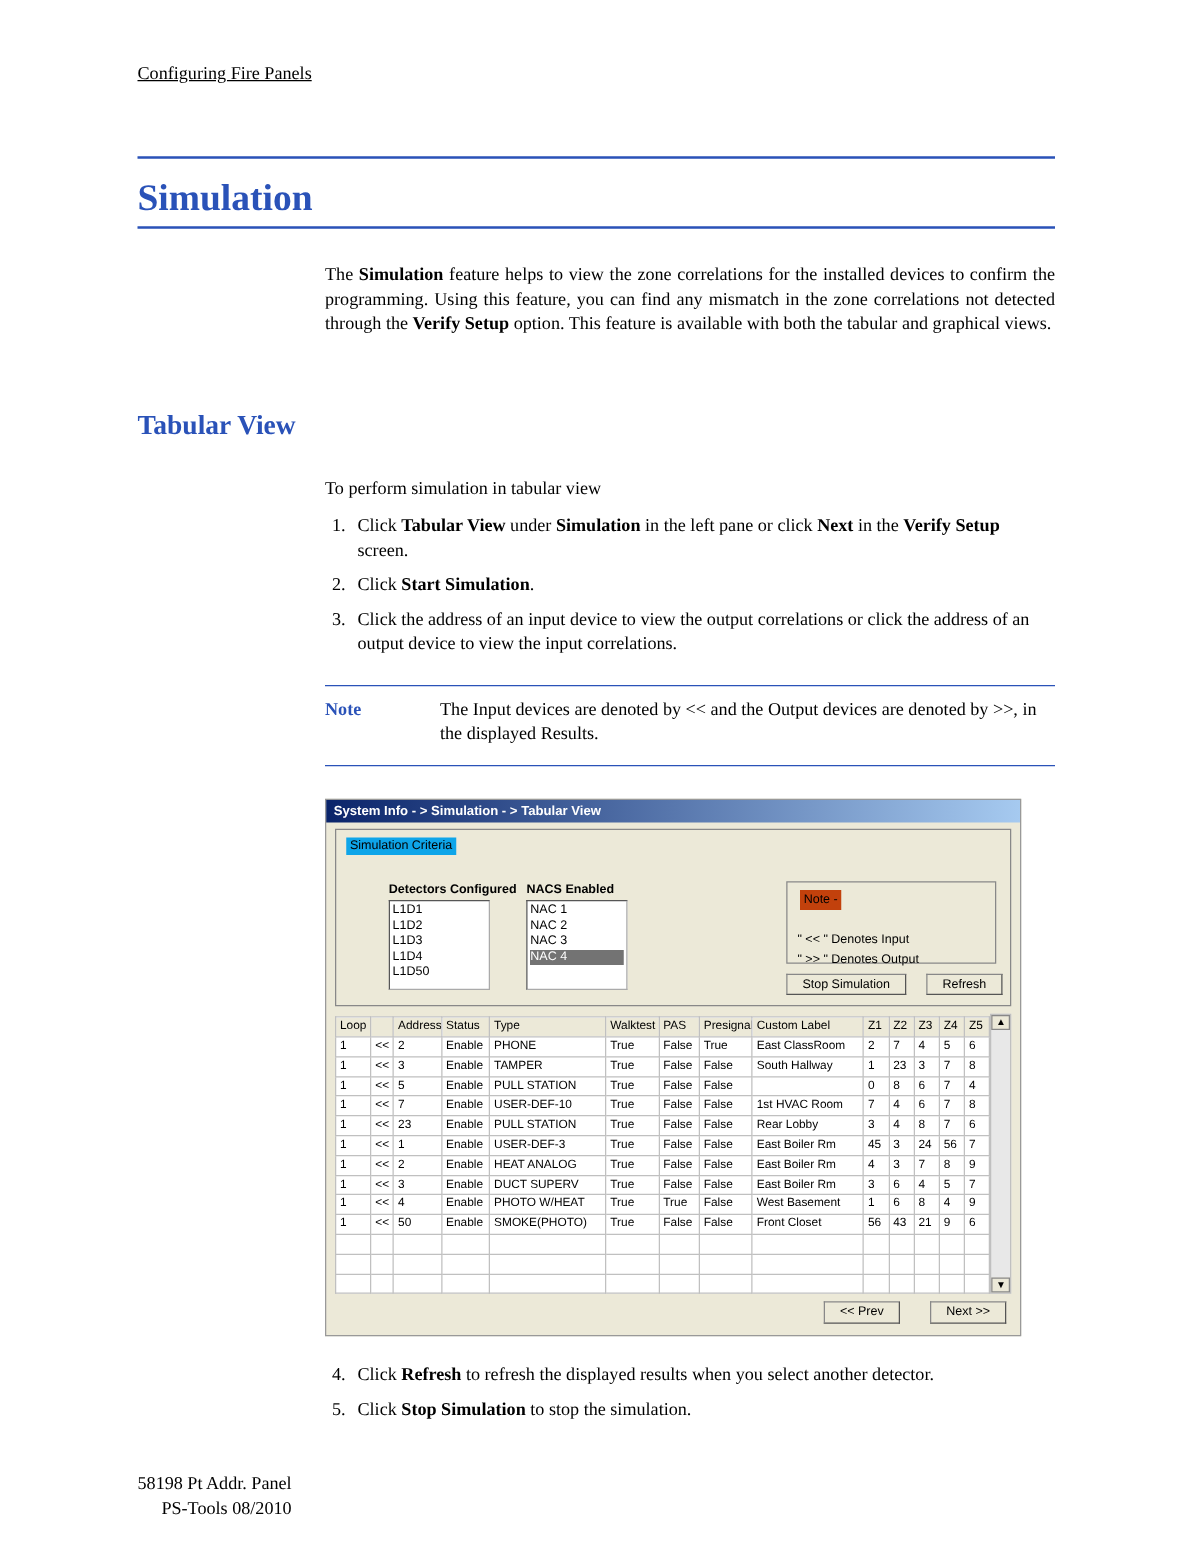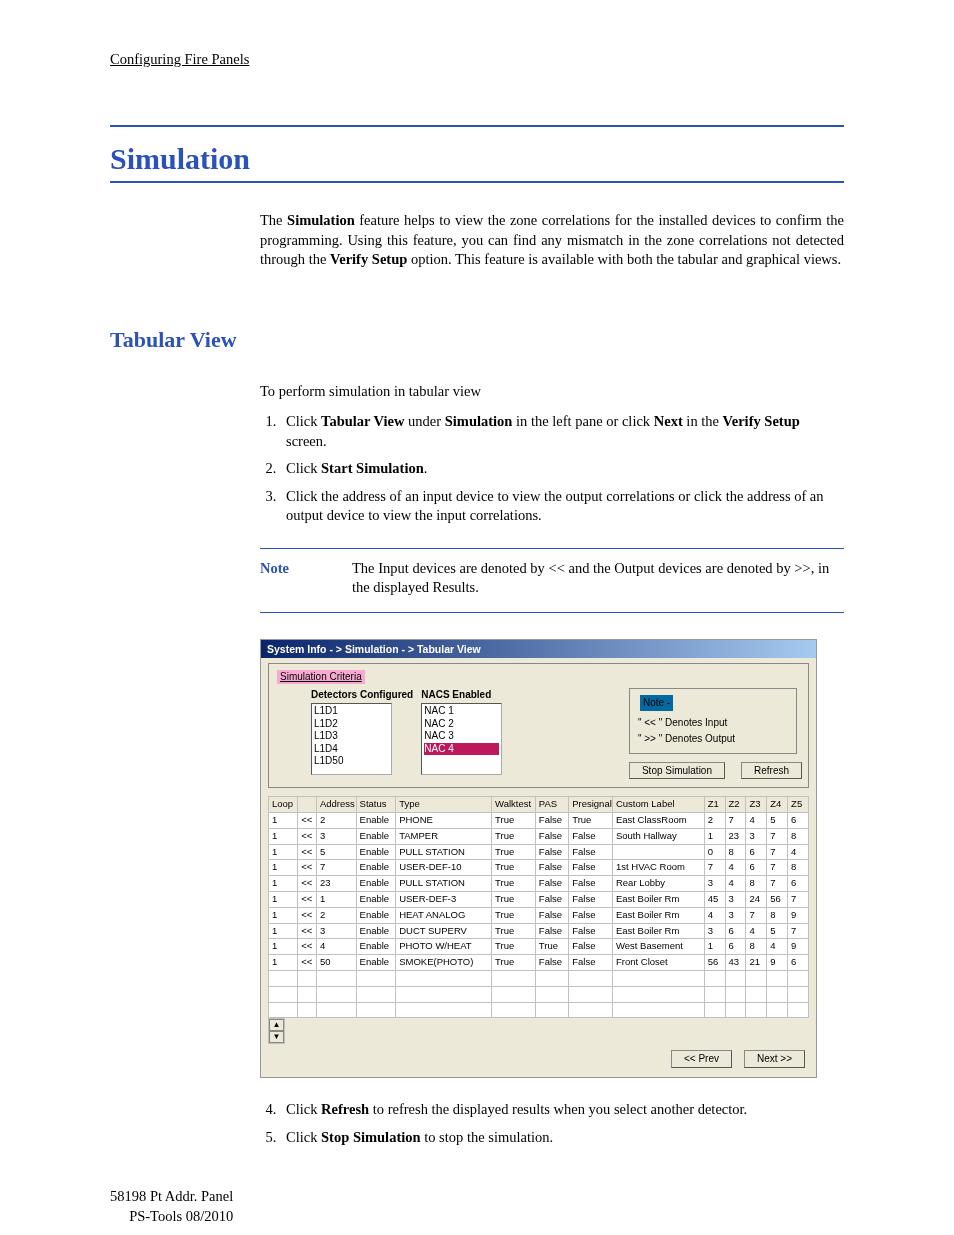--- a/index.html
+++ b/index.html
@@ -91,61 +91,60 @@
     font-size: 10.5px;
   }
   .app-body { padding: 5px 7px 7px 7px; }
   .criteria-fieldset {
     border: 1px solid #888;
     padding: 6px 6px 8px 6px;
     margin-bottom: 6px;
   }
   .criteria-title {
     font-size: 10px;
-    margin: -12px 0 4px 2px;
-    background: #f9a8d4;
+    margin: -12px 0 21px 2px;
+    background: #0ea5e9;
     display: inline-block;
     padding: 0 3px;
-    text-decoration: underline;
   }
   .criteria-row { display: flex; gap: 8px; padding-left: 36px; }
   .crit-col { flex: 0 0 auto; }
   .col-head {
     font-weight: bold;
     font-size: 10px;
     margin-bottom: 2px;
   }
   .listbox {
     background: #fff;
     border: 1px inset #aaa;
     font-size: 10px;
     padding: 1px 2px;
     line-height: 1.25;
     width: 75px;
     height: 68px;
     overflow: hidden;
   }
   .listbox .sel {
-    background: #be185d;
+    background: #737373;
     color: #fff;
     display: inline-block;
     width: 100%;
   }
   .note-fieldset {
     border: 1px solid #888;
     padding: 6px 8px 6px 8px;
     font-size: 10px;
     width: 150px;
     height: 52px;
     line-height: 1.6;
   }
   .note-fs-title {
     font-size: 10px;
-    margin: -12px 0 4px 2px;
-    background: #0369a1;
+    margin: -12px 0 16px 2px;
+    background: #c2410c;
     display: inline-block;
     padding: 0 3px;
   }
   .btnrow { margin-top: 8px; display:flex; gap:16px; justify-content: flex-start; }
   .winbtn {
     background: #ece9d8;
     border: 1px solid #888;
     border-right-color:#555;
     border-bottom-color:#555;
     padding: 1px 12px;
@@ -173,34 +172,34 @@
     border: 1px solid #c0c0c0;
     padding: 1px 3px;
     text-align: left;
     white-space: nowrap;
     overflow:hidden;
   }
   .grid th {
     background: #ece9d8;
     font-weight: normal;
   }
-  .grid-wrap { display:flex;flex-direction:column; }
+  .grid-wrap { display:flex; }
   .scrollbar {
     width:15px;
     background:#e8e8e8;
     border:1px solid #c0c0c0;
     display:flex;
     flex-direction:column;
     justify-content:space-between;
   }
   .scroll-arrow { background:#ece9d8; border:1px solid #888; font-size:8px; text-align:center; line-height:10px; }
   .nav-row {
     display:flex;
     justify-content: flex-end;
-    gap: 12px;
+    gap: 24px;
     padding: 6px 4px 2px 0;
     align-items: center;
   }
   .footer-row {
     display: flex;
     margin-top: 40px;
     font-size: 14.5px;
   }
   .footer-right { text-align: right; }
 </style>

